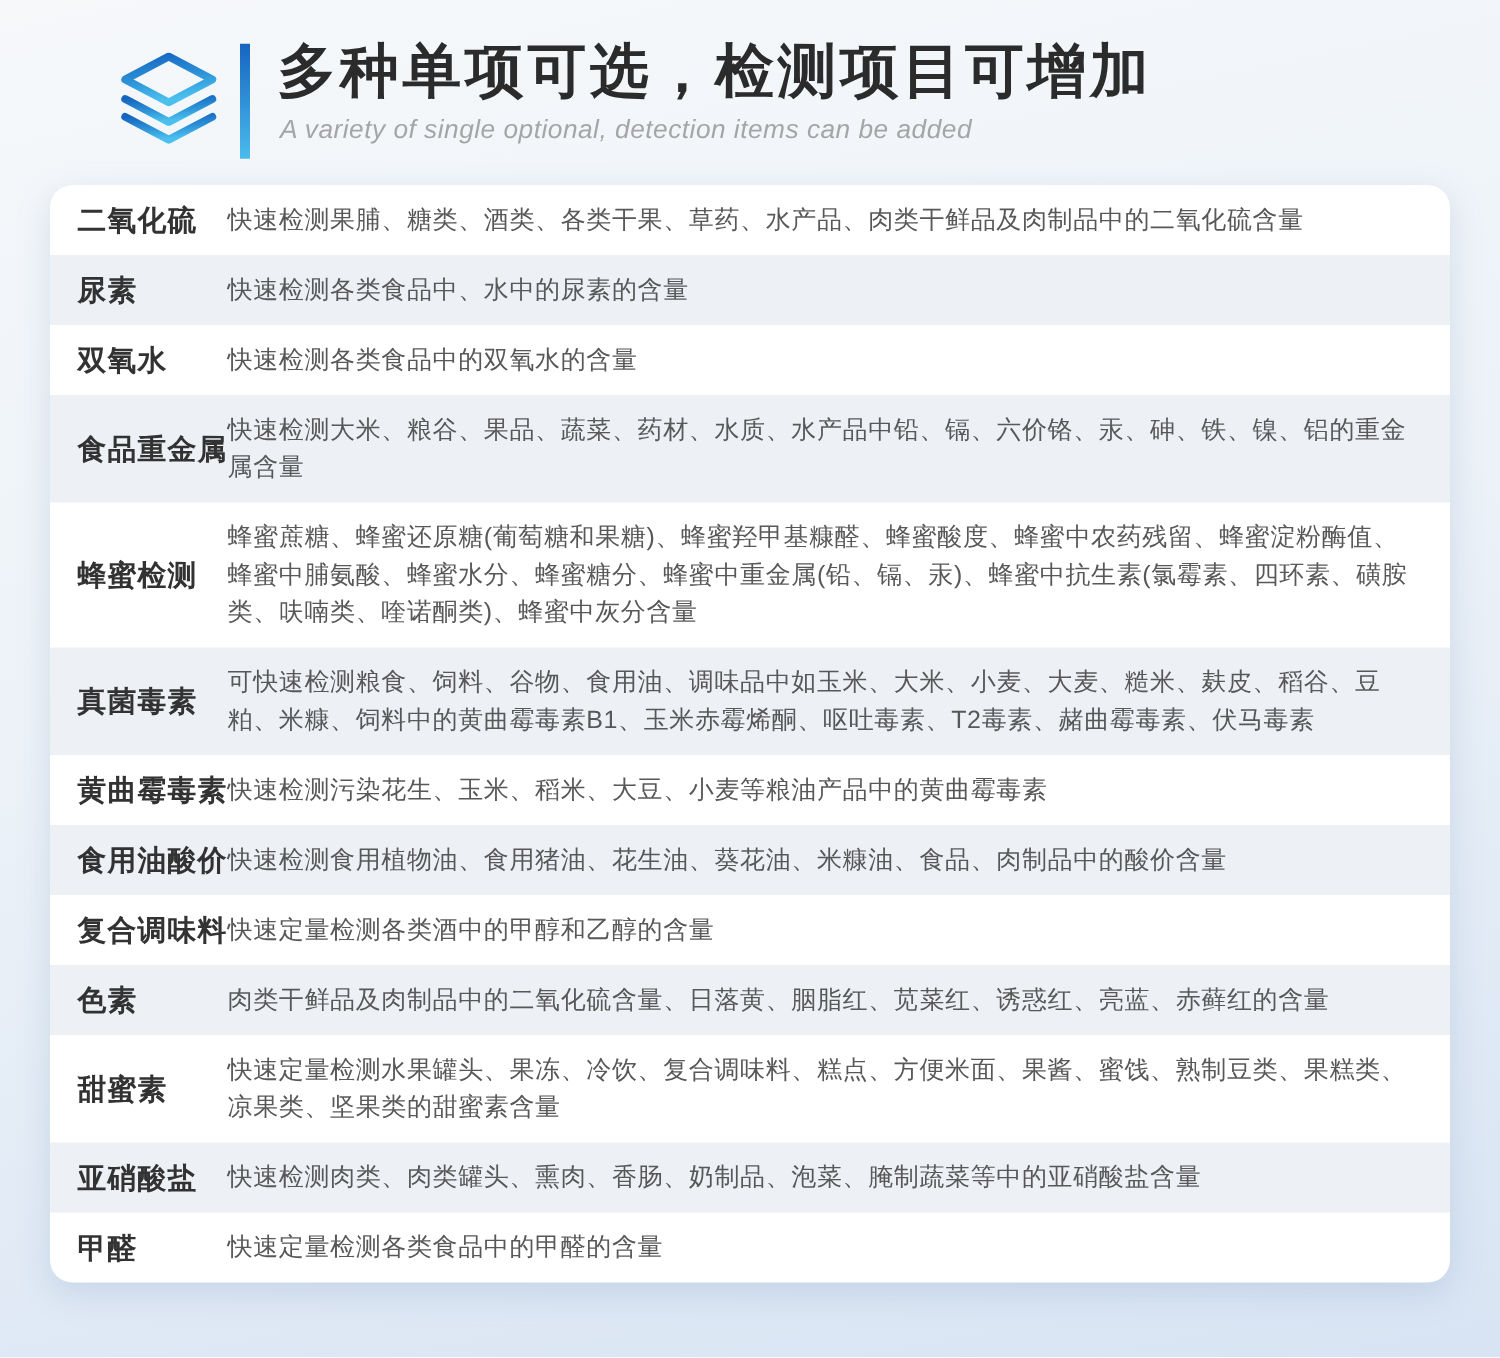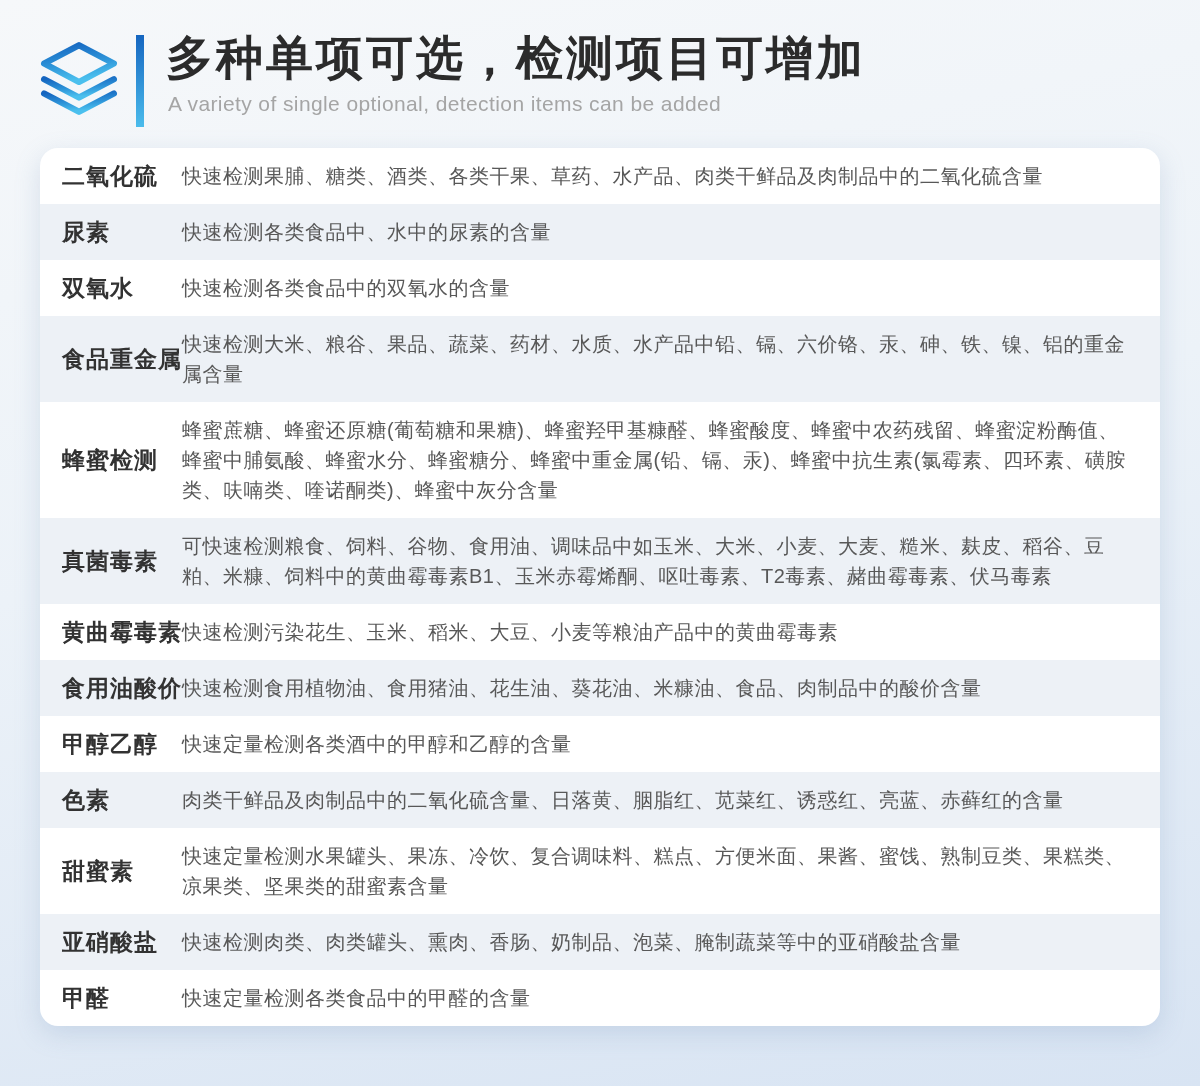--- a/index.html
+++ b/index.html
@@ -15,21 +15,21 @@
   .page {
     width: 1200px;
     height: 1086px;
     background: linear-gradient(168deg, var(--page-bg-top) 0%, #ecf2f8 45%, var(--page-bg-bottom) 100%);
     box-sizing: border-box;
   }
   .header {
     height: 148px;
     display: flex;
     align-items: center;
-    padding: 14px 0 0 36px;
+    padding: 14px 0 0 92px;
     box-sizing: border-box;
   }
   .logo {
     width: 86px;
     height: 84px;
     flex: 0 0 86px;
   }
   .divider-bar {
     width: 8px;
     height: 92px;
@@ -43,20 +43,21 @@
     font-weight: bold;
     letter-spacing: 3px;
     line-height: 1.2;
     color: var(--title-text);
   }
   .titles p {
     margin: 5px 0 16px 2px;
     font-size: 21px;
     letter-spacing: 0.4px;
     color: var(--subtitle-text);
+    font-style: italic;
   }
   .card {
     margin: 0 40px;
     background: var(--card-bg);
     border-radius: 18px;
     overflow: hidden;
     box-shadow: 0 8px 26px rgba(110, 140, 180, 0.22);
   }
   .row {
     display: flex;
@@ -150,21 +151,21 @@
     <div class="row-label">黄曲霉毒素</div>
     <div class="row-desc">快速检测污染花生、玉米、稻米、大豆、小麦等粮油产品中的黄曲霉毒素</div>
   </div>
 
   <div class="row">
     <div class="row-label">食用油酸价</div>
     <div class="row-desc">快速检测食用植物油、食用猪油、花生油、葵花油、米糠油、食品、肉制品中的酸价含量</div>
   </div>
 
   <div class="row">
-    <div class="row-label">甲醇乙醇</div>
+    <div class="row-label">复合调味料</div>
     <div class="row-desc">快速定量检测各类酒中的甲醇和乙醇的含量</div>
   </div>
 
   <div class="row">
     <div class="row-label">色素</div>
     <div class="row-desc">肉类干鲜品及肉制品中的二氧化硫含量、日落黄、胭脂红、苋菜红、诱惑红、亮蓝、赤藓红的含量</div>
   </div>
 
   <div class="row">
     <div class="row-label">甜蜜素</div>

